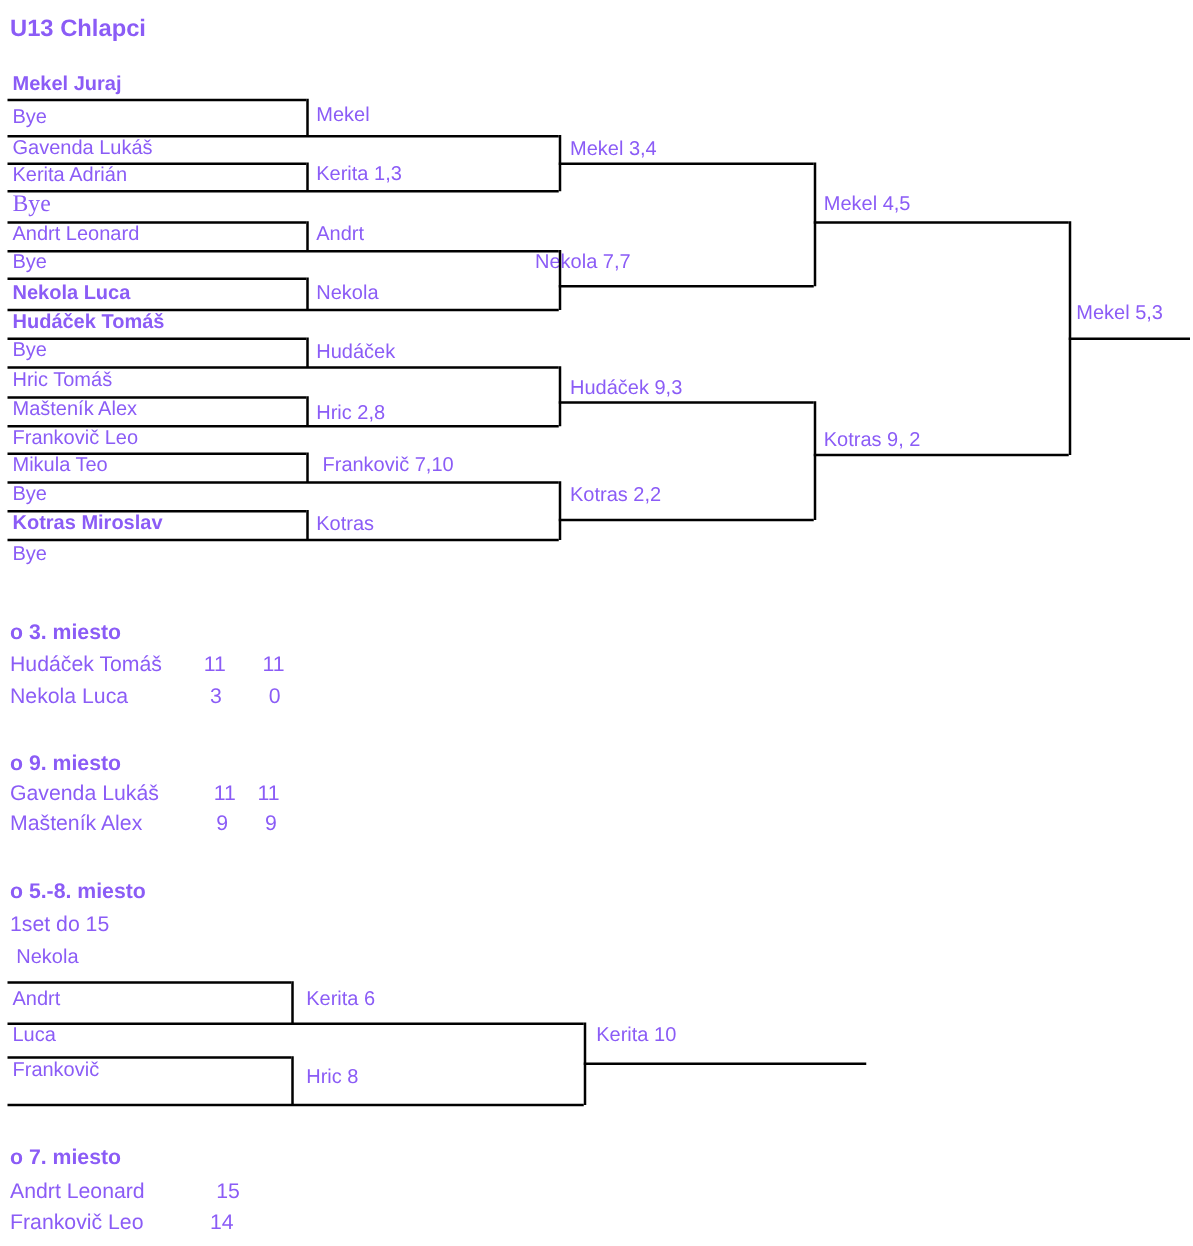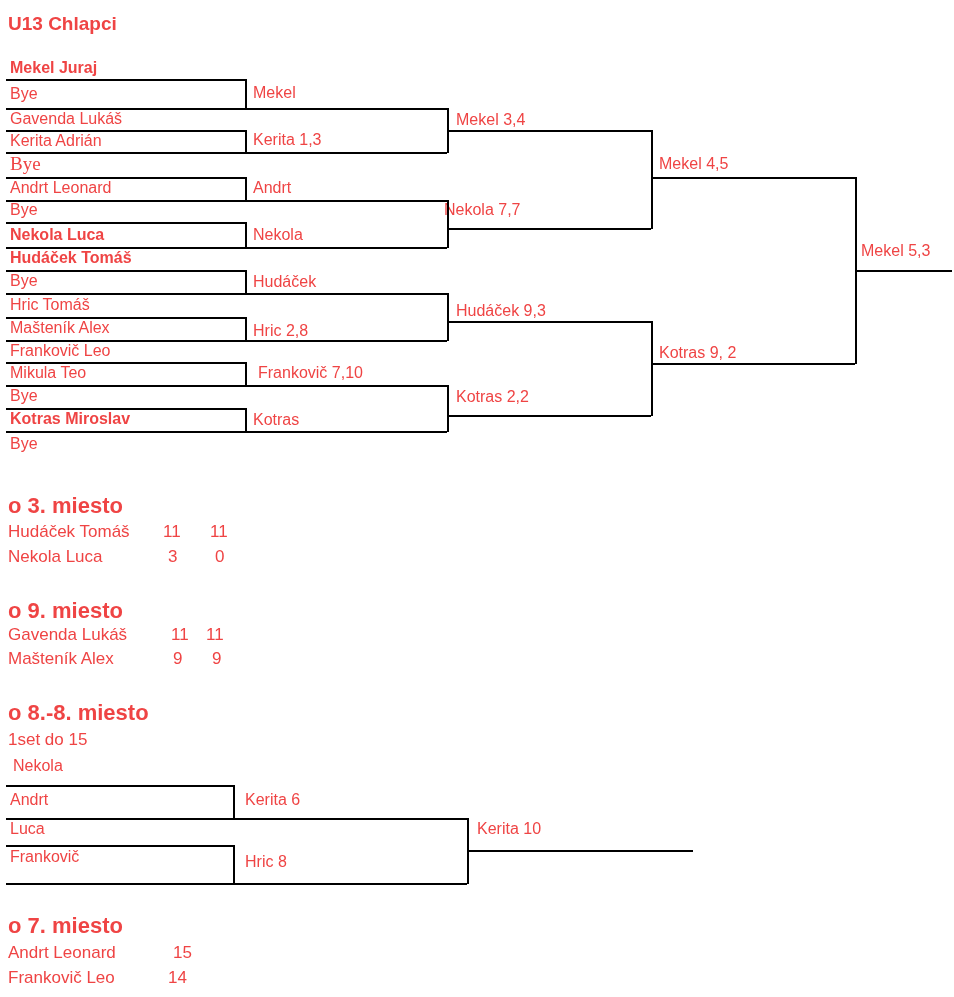--- a/index.html
+++ b/index.html
@@ -1,22 +1,22 @@
 <!DOCTYPE html>
 <html><head>
 <meta charset="utf-8">
 <style>
   html,body{margin:0;padding:0;background:#fff;}
   #canvas{position:relative;width:954px;height:997px;background:#ffffff;
-          font-family:"Liberation Sans",sans-serif;color:#ef4444;overflow:hidden;}
+          font-family:"Liberation Sans",sans-serif;color:#8b5cf6;overflow:hidden;}
   .t{position:absolute;white-space:nowrap;height:22px;line-height:22px;font-size:16px;}
   .b{font-weight:bold;text-align:center;}
   .serif{font-family:"Liberation Serif",serif;font-size:19px;}
   .title{font-size:19px;font-weight:bold;height:24px;line-height:24px;}
-  .sech{font-size:22px;font-weight:bold;height:23px;line-height:23px;}
+  .sech{font-size:17px;font-weight:bold;height:23px;line-height:23px;}
   .sec{font-size:17px;height:23px;line-height:23px;}
   .hl{position:absolute;height:1.5px;background:#000;}
   .vl{position:absolute;width:1.5px;background:#000;}
 </style>
 </head>
 <body>
 
 <div id="canvas">
 
   <div class="t title" style="left:8px;top:12px">U13 Chlapci</div>
@@ -42,21 +42,21 @@
   <div class="t" style="left:253px;top:82px">Mekel</div>
   <div class="t" style="left:253px;top:129px">Kerita 1,3</div>
   <div class="t" style="left:253px;top:177px">Andrt</div>
   <div class="t" style="left:253px;top:224px">Nekola</div>
   <div class="t" style="left:253px;top:271px">Hudáček</div>
   <div class="t" style="left:253px;top:320px">Hric 2,8</div>
   <div class="t" style="left:258px;top:362px">Frankovič 7,10</div>
   <div class="t" style="left:253px;top:409px">Kotras</div>
 
   <div class="t" style="left:456px;top:109px">Mekel 3,4</div>
-  <div class="t" style="left:444px;top:199px">Nekola 7,7</div>
+  <div class="t" style="left:428px;top:199px">Nekola 7,7</div>
   <div class="t" style="left:456px;top:300px">Hudáček 9,3</div>
   <div class="t" style="left:456px;top:386px">Kotras 2,2</div>
 
   <div class="t" style="left:659px;top:153px">Mekel 4,5</div>
   <div class="t" style="left:659px;top:342px">Kotras 9, 2</div>
 
   <div class="t" style="left:861px;top:240px">Mekel 5,3</div>
 
   <div class="hl" style="left:6px;top:79px;width:239px"></div>
   <div class="hl" style="left:6px;top:108px;width:441px"></div>
@@ -107,21 +107,21 @@
   <div class="t sec" style="left:215px;top:545px">0</div>
 
   <div class="t sech" style="left:8px;top:599px">o 9. miesto</div>
   <div class="t sec" style="left:8px;top:623px">Gavenda Lukáš</div>
   <div class="t sec" style="left:171px;top:623px">11</div>
   <div class="t sec" style="left:206px;top:623px">11</div>
   <div class="t sec" style="left:8px;top:647px">Mašteník Alex</div>
   <div class="t sec" style="left:173px;top:647px">9</div>
   <div class="t sec" style="left:212px;top:647px">9</div>
 
-  <div class="t sech" style="left:8px;top:701px">o 8.-8. miesto</div>
+  <div class="t sech" style="left:8px;top:701px">o 5.-8. miesto</div>
   <div class="t sec" style="left:8px;top:728px">1set do 15</div>
   <div class="t" style="left:13px;top:755px">Nekola</div>
   <div class="t" style="left:10px;top:789px">Andrt</div>
   <div class="t" style="left:245px;top:789px">Kerita 6</div>
   <div class="t" style="left:10px;top:818px">Luca</div>
   <div class="t" style="left:477px;top:818px">Kerita 10</div>
   <div class="t" style="left:10px;top:846px">Frankovič</div>
   <div class="t" style="left:245px;top:851px">Hric 8</div>
 
   <div class="hl" style="left:6px;top:785px;width:227px"></div>

